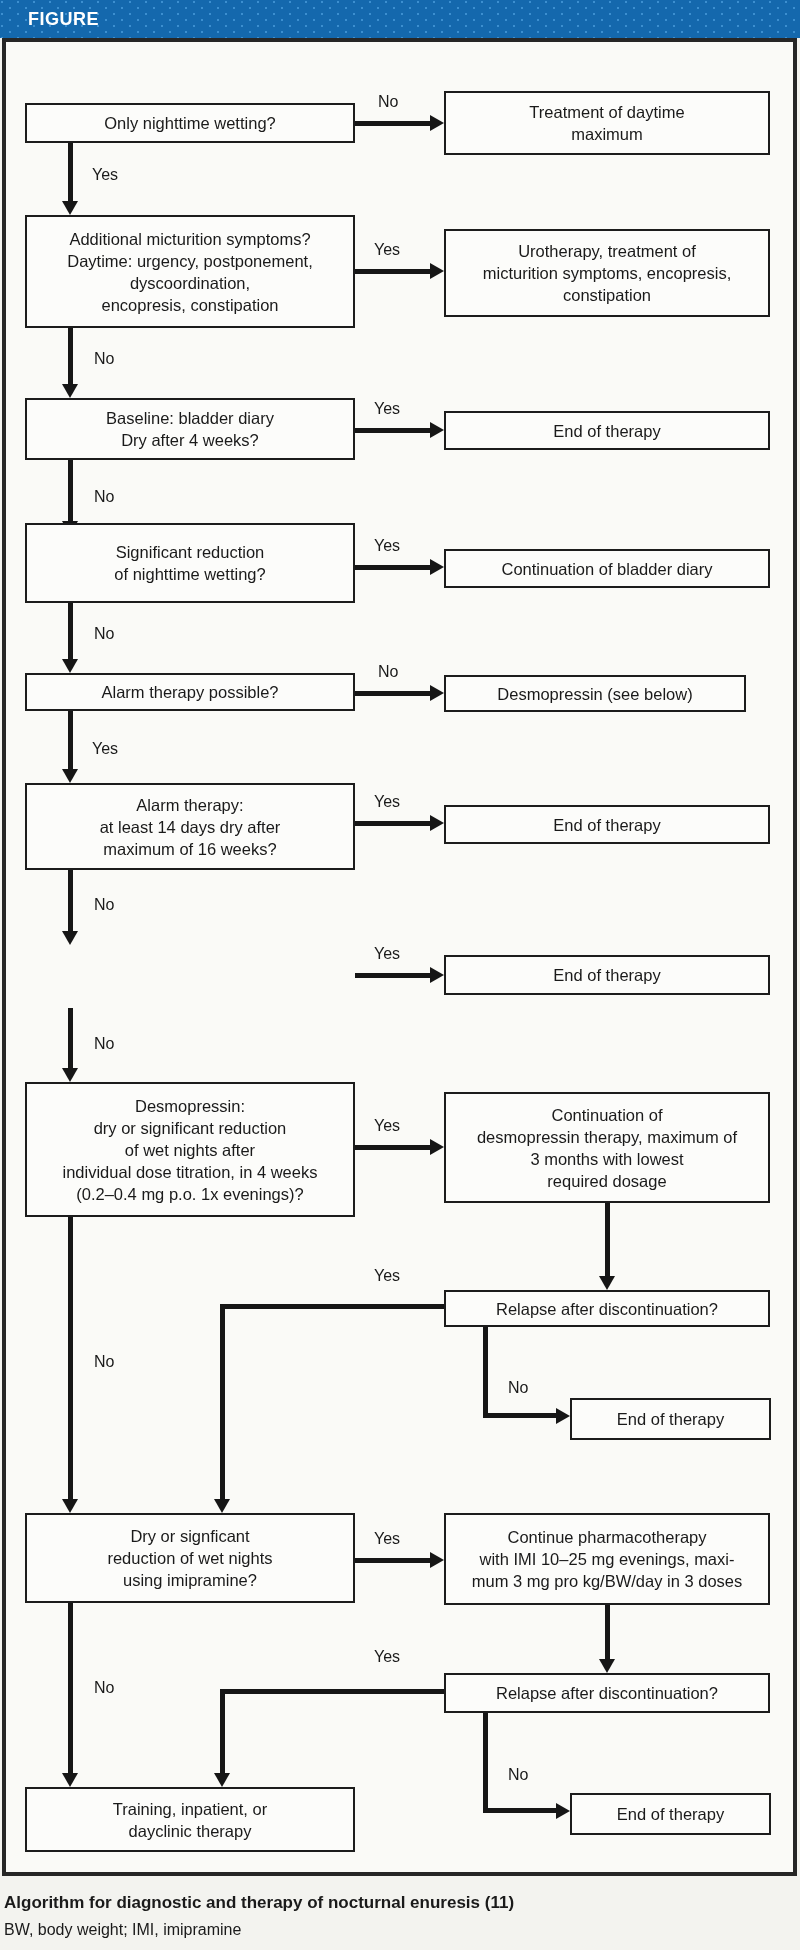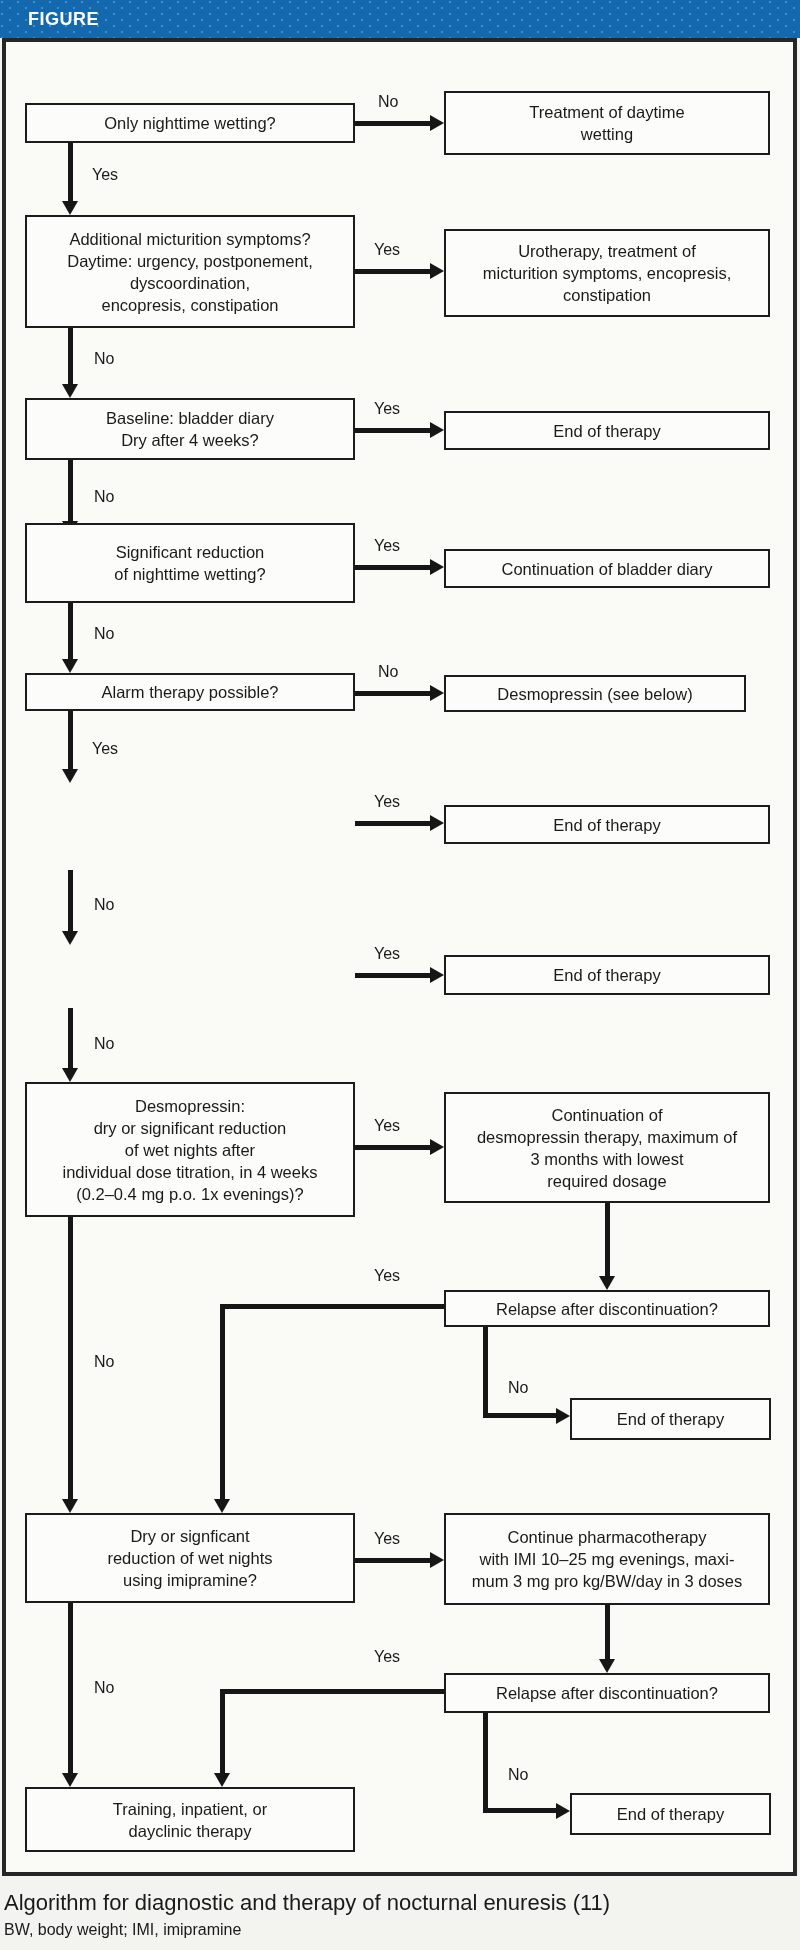--- a/index.html
+++ b/index.html
@@ -77,52 +77,55 @@
     border-bottom: 8px solid transparent;
     border-left: 14px solid var(--line);
   }
   .lbl {
     position: absolute;
     font-size: 16px;
     line-height: 19px;
     z-index: 4;
   }
   .caption { position: absolute; left: 4px; }
-  .caption-title { top: 1893px; font-size: 22px; font-weight: normal; }
+  .caption-title { top: 1893px; font-size: 17px; font-weight: bold; }
   .caption-abbrev { top: 1920px; font-size: 16px; }
 </style>
 </head>
 <body>
 
 <div class="page">
 
   <div class="header">
     <span class="header-title">FIGURE</span>
   </div>
 
   <div class="panel"></div>
 
   <div class="box" style="left:25px;top:103px;width:330px;height:40px">Only nighttime wetting?</div>
   <div class="box" style="left:444px;top:91px;width:326px;height:64px">Treatment of daytime
-wetting</div>
+maximum</div>
   <div class="box" style="left:25px;top:215px;width:330px;height:113px">Additional micturition symptoms?
 Daytime: urgency, postponement,
 dyscoordination,
 encopresis, constipation</div>
   <div class="box" style="left:444px;top:229px;width:326px;height:88px">Urotherapy, treatment of
 micturition symptoms, encopresis,
 constipation</div>
   <div class="box" style="left:25px;top:398px;width:330px;height:62px">Baseline: bladder diary
 Dry after 4 weeks?</div>
   <div class="box" style="left:444px;top:411px;width:326px;height:39px">End of therapy</div>
   <div class="box" style="left:25px;top:523px;width:330px;height:80px">Significant reduction
 of nighttime wetting?</div>
   <div class="box" style="left:25px;top:673px;width:330px;height:38px">Alarm therapy possible?</div>
   <div class="box" style="left:444px;top:549px;width:326px;height:39px">Continuation of bladder diary</div>
   <div class="box" style="left:444px;top:675px;width:302px;height:37px">Desmopressin (see below)</div>
+  <div class="box" style="left:25px;top:783px;width:330px;height:87px">Alarm therapy:
+at least 14 days dry after
+maximum of 16 weeks?</div>
   <div class="box" style="left:444px;top:805px;width:326px;height:39px">End of therapy</div>
   <div class="box" style="left:444px;top:955px;width:326px;height:40px">End of therapy</div>
   <div class="box" style="left:25px;top:1082px;width:330px;height:135px">Desmopressin:
 dry or significant reduction
 of wet nights after
 individual dose titration, in 4 weeks
 (0.2–0.4 mg p.o. 1x evenings)?</div>
   <div class="box" style="left:444px;top:1092px;width:326px;height:111px">Continuation of
 desmopressin therapy, maximum of
 3 months with lowest

